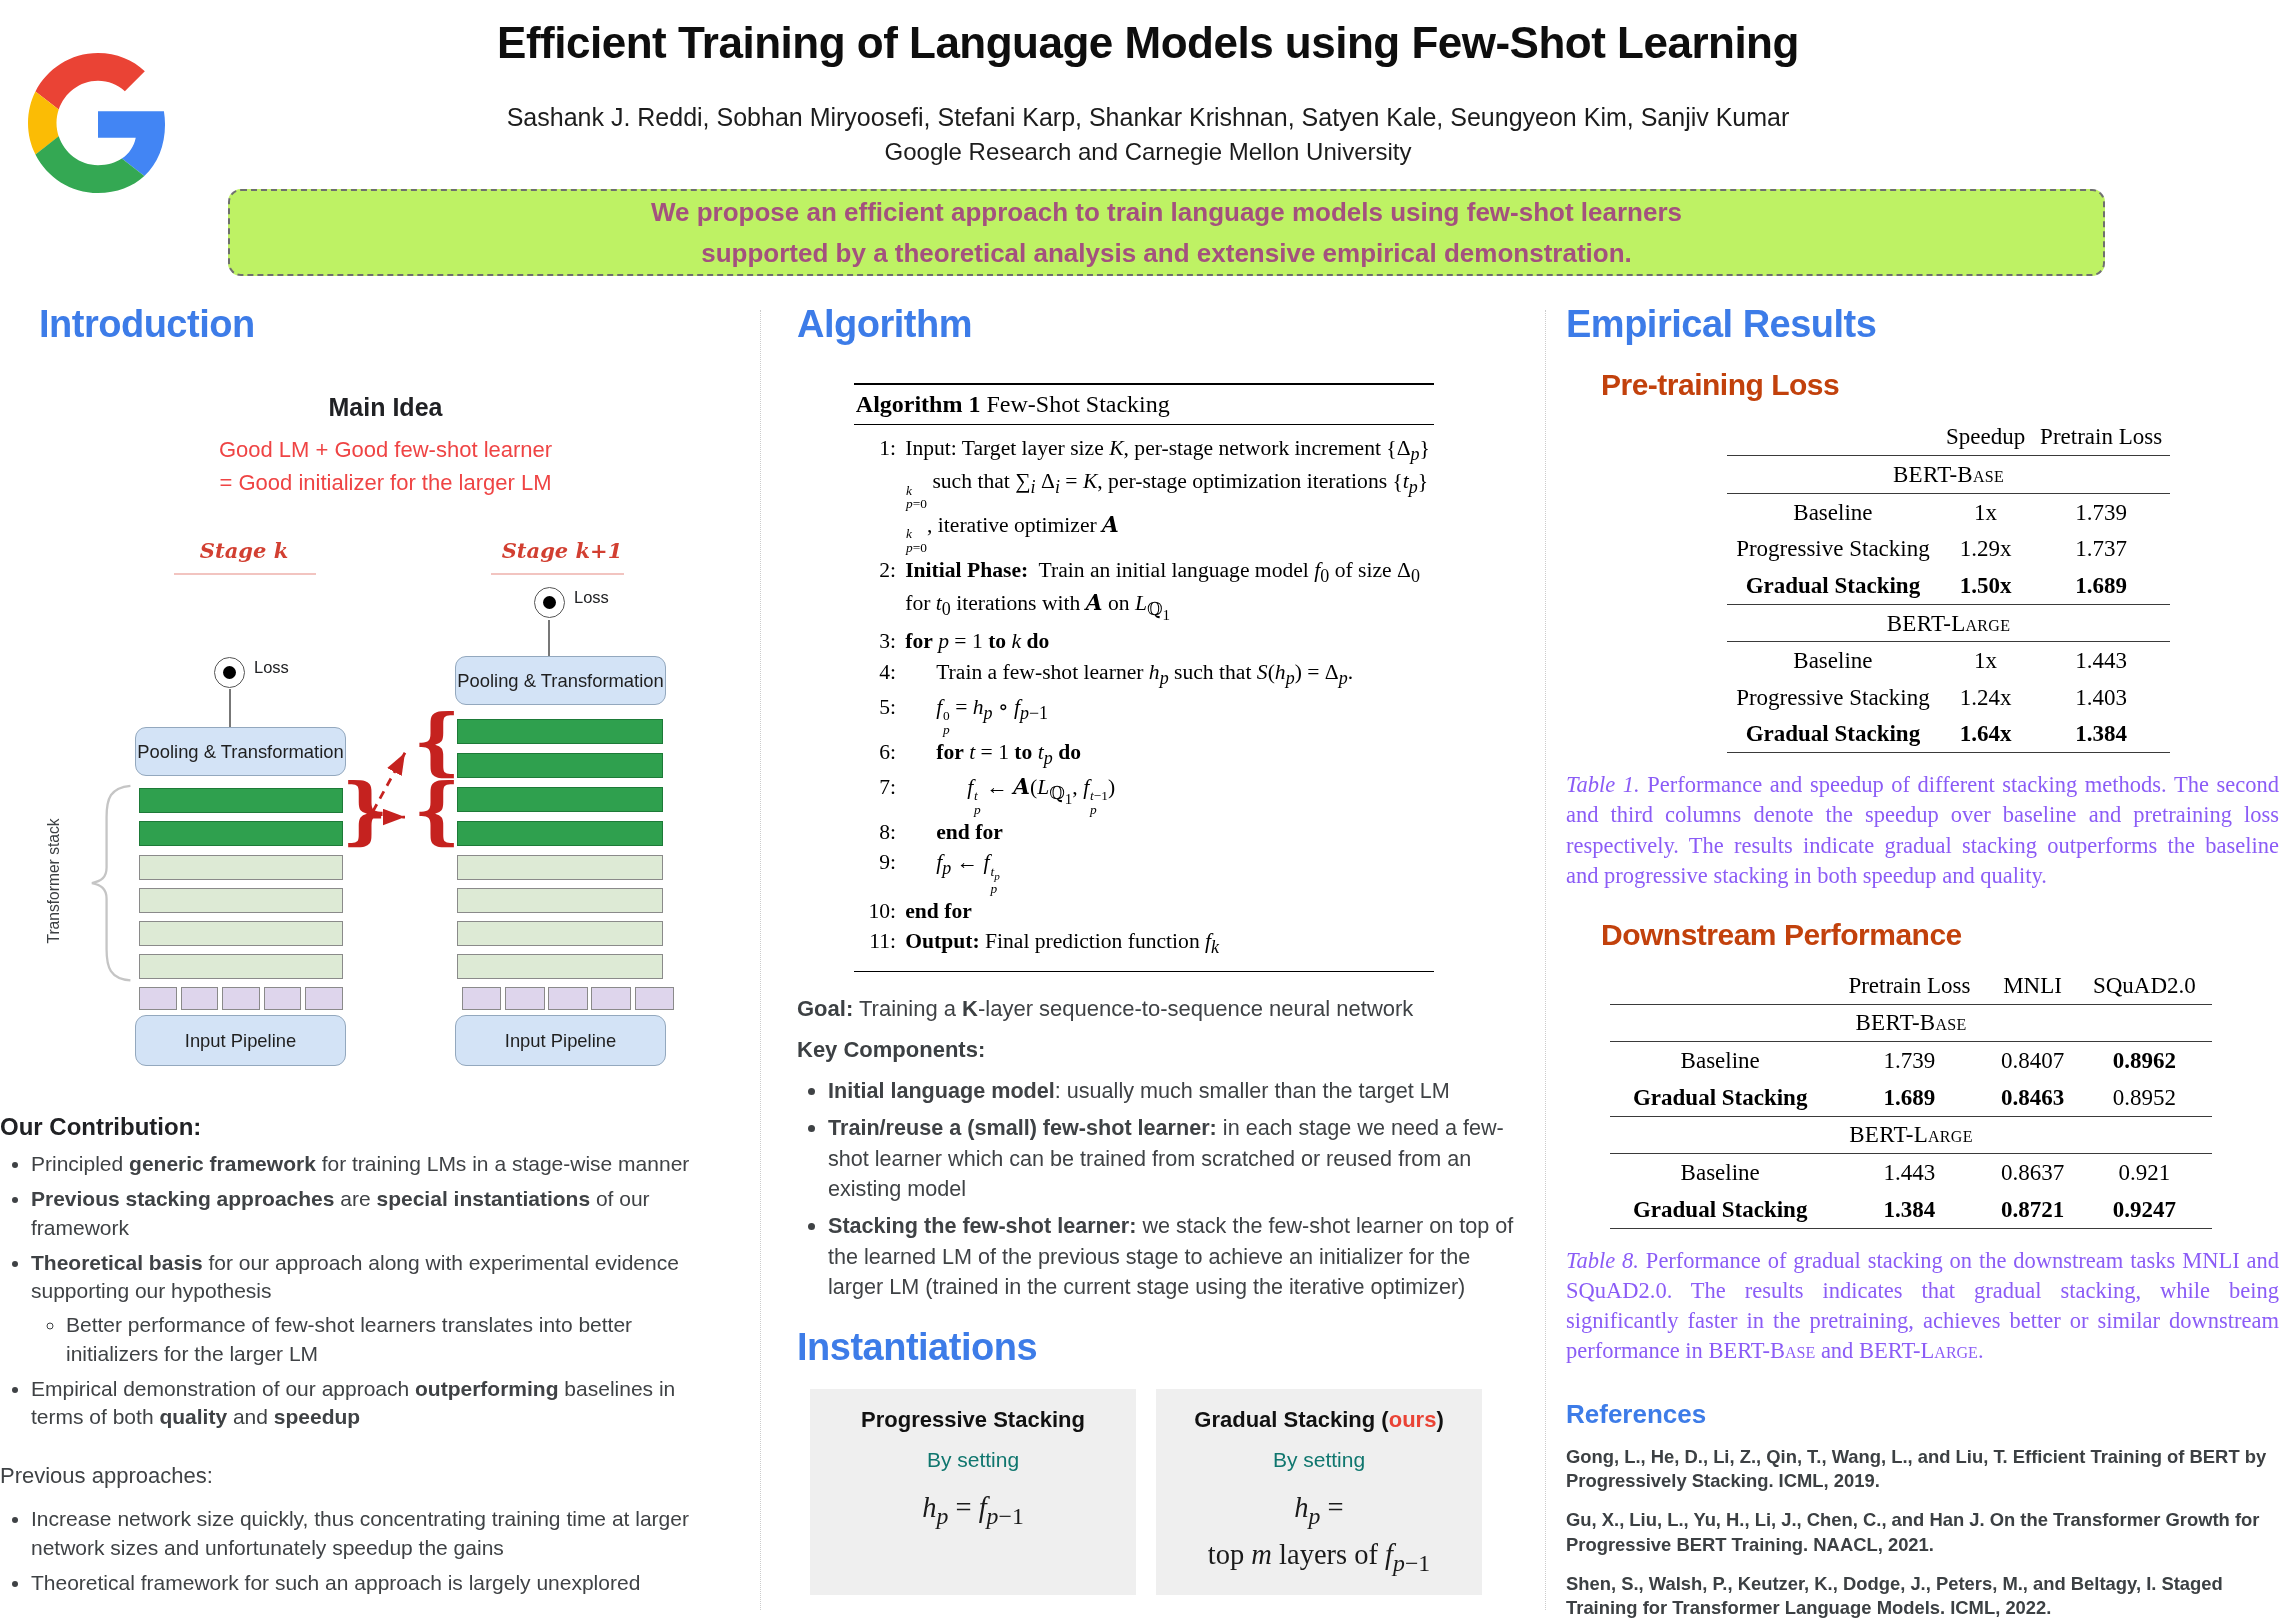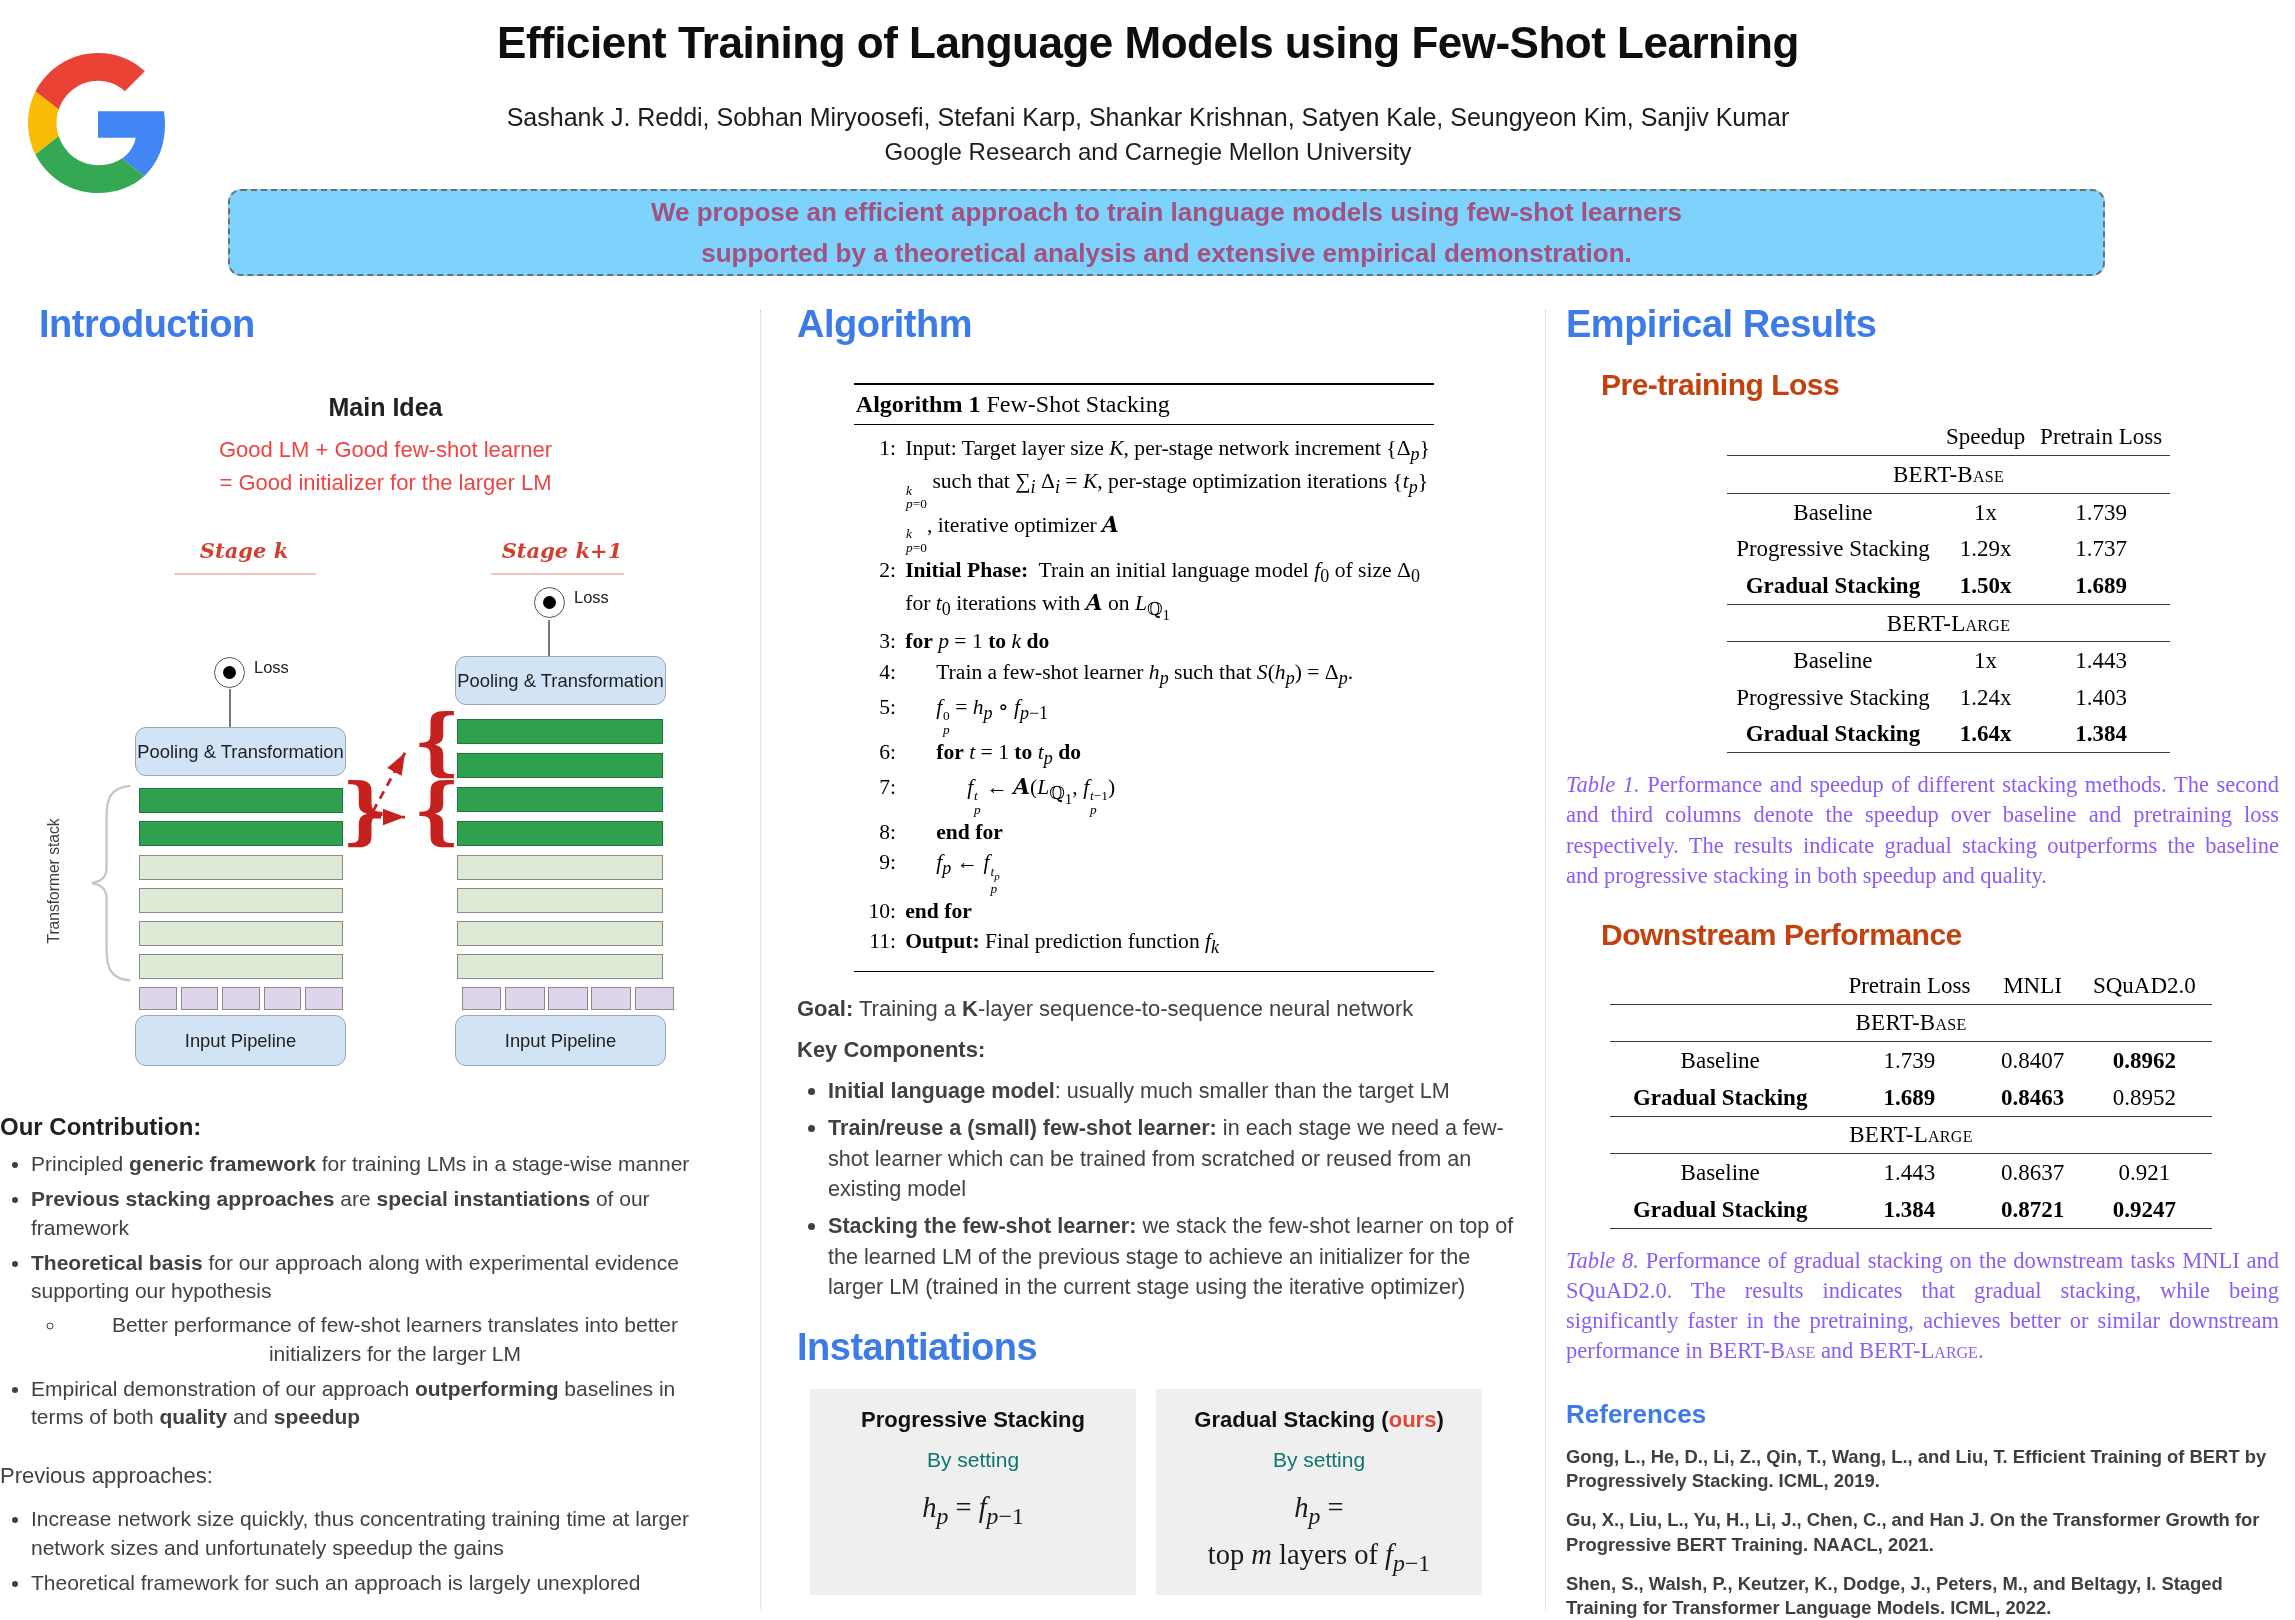--- a/index.html
+++ b/index.html
@@ -5,21 +5,21 @@
   html,body{margin:0;padding:0;background:#ffffff;}
   .poster{position:relative;width:2296px;height:1621px;background:#fff;overflow:hidden;
           font-family:"Liberation Sans",sans-serif;color:#202124;}
 
   
   .logo{position:absolute;left:27.5px;top:53px;width:140px;height:140px;}
   .title{position:absolute;left:0;right:0;top:18.4px;text-align:center;
          font-size:44px;font-weight:bold;color:#0e0e0e;letter-spacing:-0.5px;}
   .authors{position:absolute;left:0;right:0;top:103px;text-align:center;font-size:25px;color:#1c1c1c;}
   .affiliation{position:absolute;left:0;right:0;top:138px;text-align:center;font-size:24px;color:#1c1c1c;}
-  .banner{position:absolute;left:228px;width:1873px;top:189px;height:83px;background:#7dd3fc;
+  .banner{position:absolute;left:228px;width:1873px;top:189px;height:83px;background:#bef264;
           border:2.8px dashed #6f6f6f;border-radius:13px;display:flex;flex-direction:column;
           justify-content:center;align-items:center;}
   .banner div{font-size:26px;font-weight:bold;color:#A3517E;line-height:1.55;}
 
   
   .vsep{position:absolute;top:310px;bottom:11px;border-left:1.8px dotted #cccccc;}
   .sec-heading{font-size:38px;font-weight:bold;color:#3D7CE8;letter-spacing:-0.5px;}
   .sub-heading{font-size:30px;font-weight:bold;color:#c2410c;letter-spacing:-0.5px;}
 
   .col1{position:absolute;left:39px;top:303px;width:722px;}
@@ -49,21 +49,21 @@
   .emb-row{position:absolute;height:23px;display:flex;gap:3.7px;}
   .emb{flex:1;background:#DED5EC;border:0.9px solid #8a8a8a;}
   .tstack-label{position:absolute;left:-22px;top:358px;width:151px;text-align:center;
                 font-size:15.6px;color:#3c4043;transform:rotate(-90deg);}
   .dsvg{position:absolute;left:0;top:0;}
 
   .contrib{position:absolute;left:0;top:1113px;width:724px;color:#3f4245;}
   .contrib .c-title{font-size:24px;font-weight:bold;color:#202124;margin-bottom:9.2px;}
   .contrib ul{margin:0;padding-left:31px;}
   .contrib li{font-size:21px;line-height:1.36;margin-bottom:6.4px;}
-  .contrib ul ul{padding-left:35px;margin-top:5.5px;text-align:center;}
+  .contrib ul ul{padding-left:35px;margin-top:5.5px;}
   .contrib ul ul li{list-style-type:circle;}
   .prev-title{font-size:22px;margin:31px 0 16.5px 0;color:#3f4245;}
 
   
   .algo-box{margin:37px 0 0 57px;width:580px;border-top:2.8px solid #000;}
   .algo-title{font-family:"Liberation Serif","DejaVu Serif",serif;font-size:24px;color:#000;
               padding:6.4px 1.8px 5.5px 1.8px;border-bottom:1.8px solid #000;}
   .algo-body{padding:7.3px 0 9.2px 0;border-bottom:1.8px solid #000;}
   .algo-line{display:flex;font-family:"Liberation Serif","DejaVu Serif",serif;font-size:21.6px;
              color:#000;line-height:1.32;margin:1.8px 0;}

